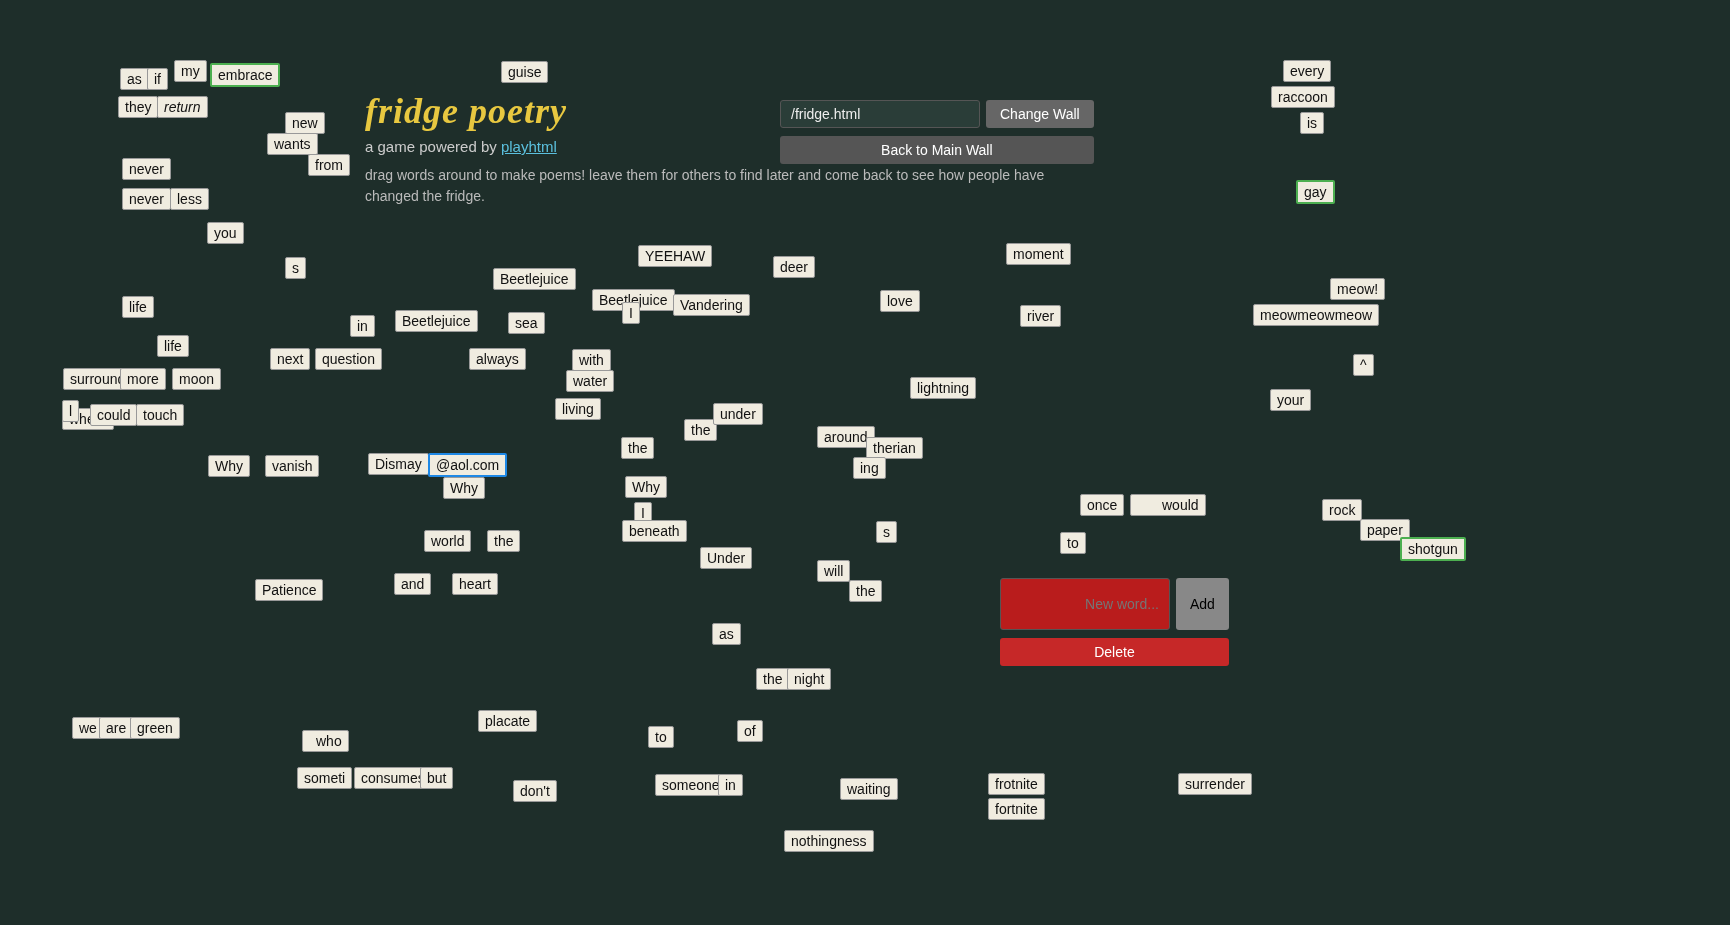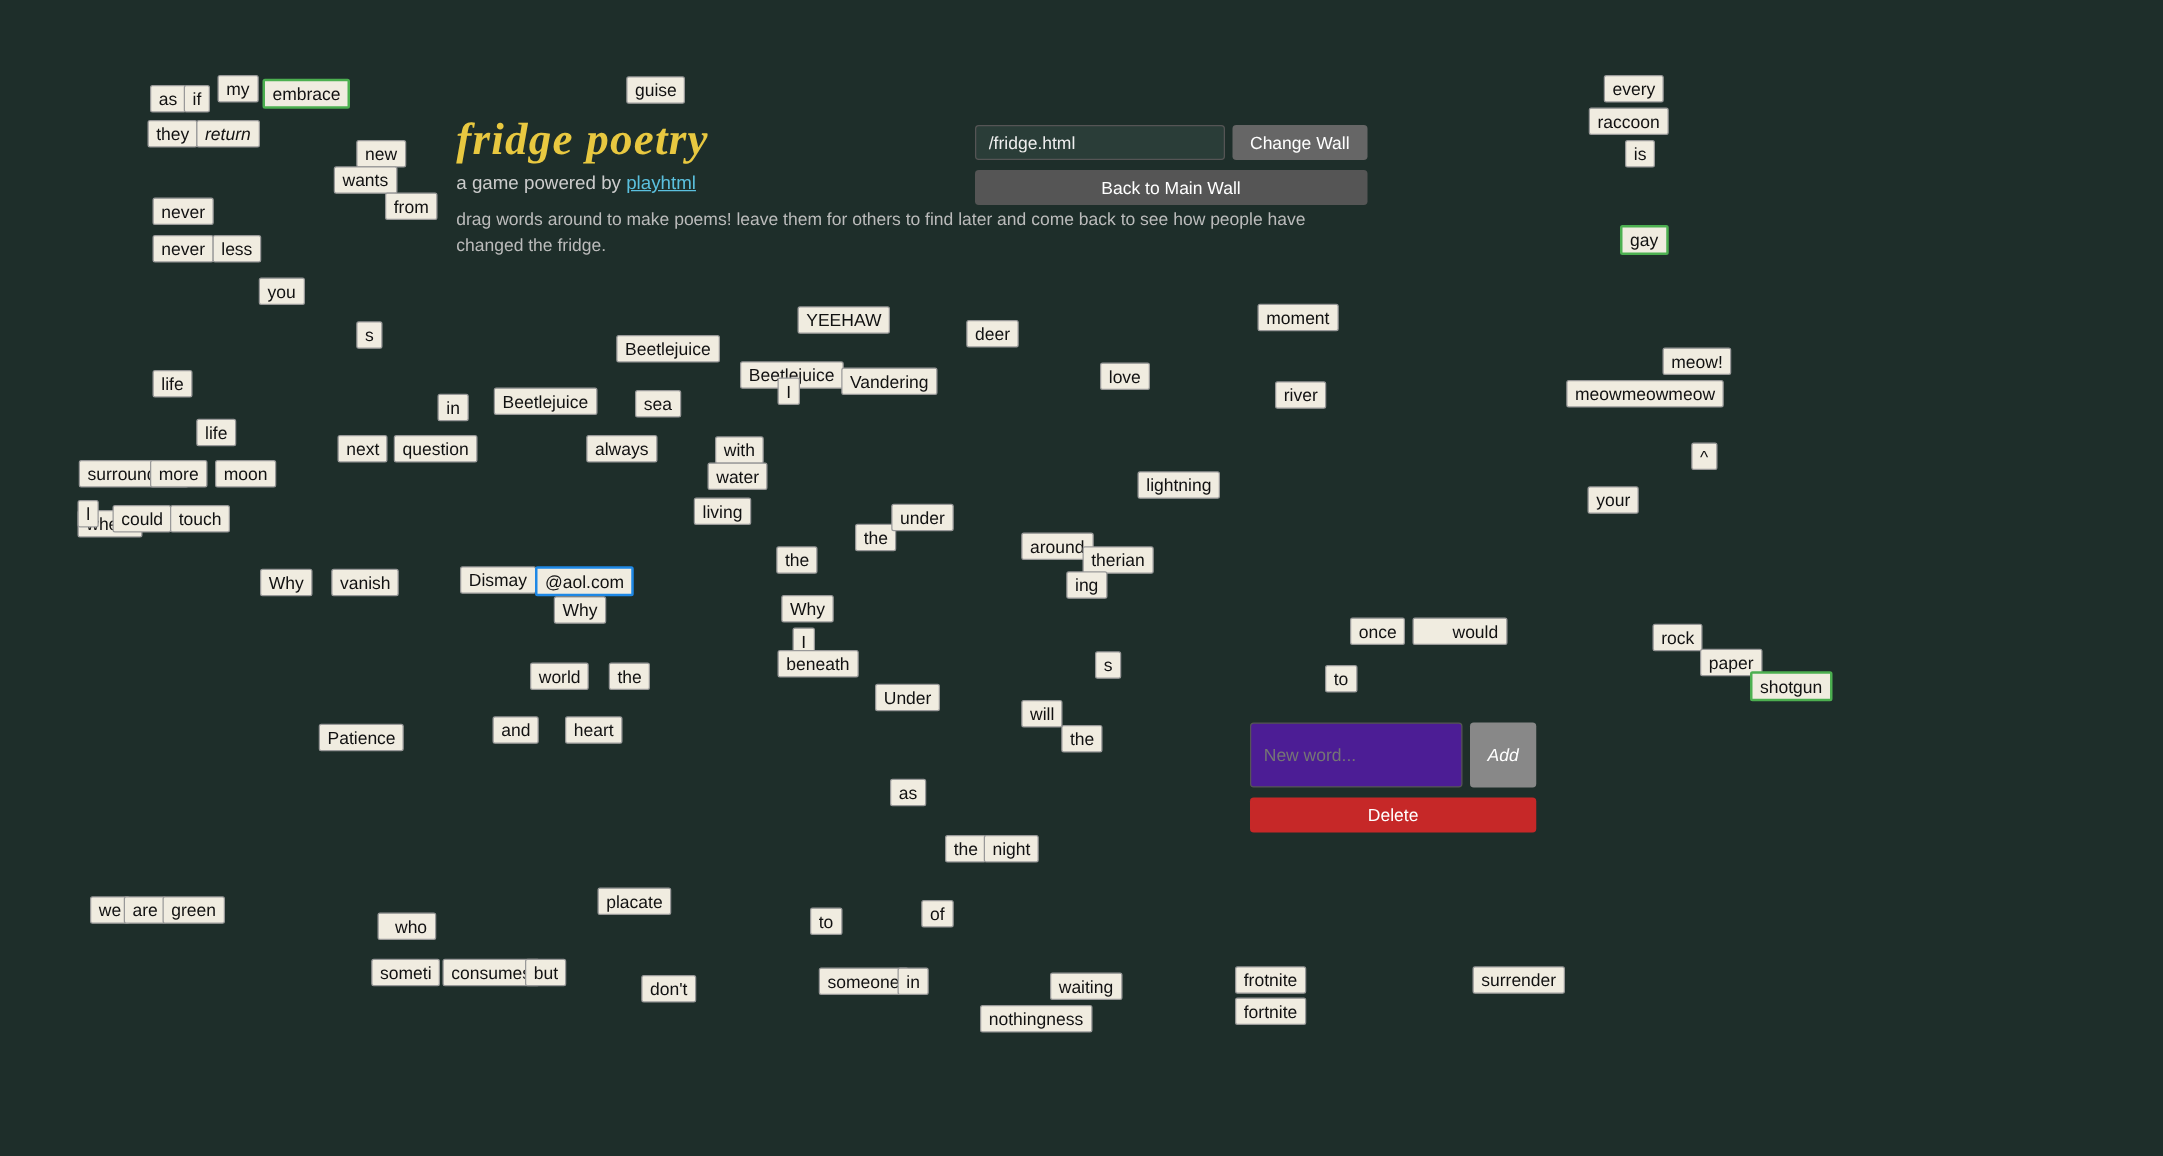--- a/index.html
+++ b/index.html
@@ -121,38 +121,38 @@
       flex-direction: column;
       gap: 8px;
     }
 
     .add-word-row {
       display: flex;
       gap: 6px;
     }
 
     .new-word-input {
-      background: #4c1d95;
+      background: #b91c1c;
       border: 1px solid #555;
       color: #eee;
       padding: 5px 10px;
       font-size: 14px;
       width: 170px;
       border-radius: 3px;
+      text-align: right;
     }
 
     .btn-add {
       background: #888;
-      color: #ffffff;
+      color: #000000;
       border: none;
       padding: 18px 14px;
       font-size: 14px;
       cursor: pointer;
       border-radius: 3px;
-      font-style: italic;
     }
 
     .btn-delete {
       background: #c62828;
       color: #fff;
       border: none;
       padding: 6px 14px;
       font-size: 14px;
       cursor: pointer;
       border-radius: 3px;
@@ -257,21 +257,21 @@
     <div class="word-tile" style="left: 910px; top: 377px;">lightning</div>
     <div class="word-tile" style="left: 1006px; top: 243px;">moment</div>
     <div class="word-tile" style="left: 1020px; top: 305px;">river</div>
     <div class="word-tile" style="left: 1080px; top: 494px;">once</div>
     <div class="word-tile" style="left: 1130px; top: 494px; padding-left: 31px;">would</div>
     <div class="word-tile" style="left: 1060px; top: 532px;">to</div>
     <div class="word-tile" style="left: 756px; top: 668px;">the</div>
     <div class="word-tile" style="left: 787px; top: 668px;">night</div>
     <div class="word-tile" style="left: 648px; top: 726px;">to</div>
     <div class="word-tile" style="left: 737px; top: 720px;">of</div>
-    <div class="word-tile" style="left: 784px; top: 804px;">nothingness</div>
+    <div class="word-tile" style="left: 784px; top: 830px;">nothingness</div>
     <div class="word-tile" style="left: 72px; top: 717px;">we</div>
     <div class="word-tile" style="left: 99px; top: 717px;">are</div>
     <div class="word-tile" style="left: 130px; top: 717px;">green</div>
     <div class="word-tile" style="left: 302px; top: 730px; padding-left: 13px;">who</div>
     <div class="word-tile" style="left: 478px; top: 710px;">placate</div>
     <div class="word-tile" style="left: 297px; top: 767px;">someti</div>
     <div class="word-tile" style="left: 354px; top: 767px;">consumes</div>
     <div class="word-tile" style="left: 420px; top: 767px;">but</div>
     <div class="word-tile" style="left: 513px; top: 780px;">don't</div>
     <div class="word-tile" style="left: 655px; top: 774px;">someone</div>

